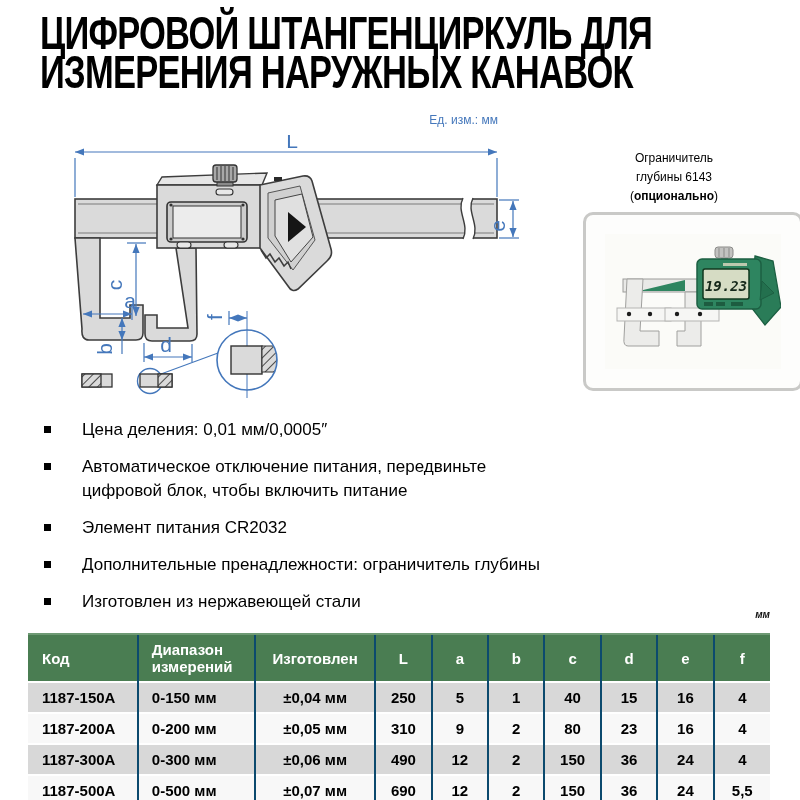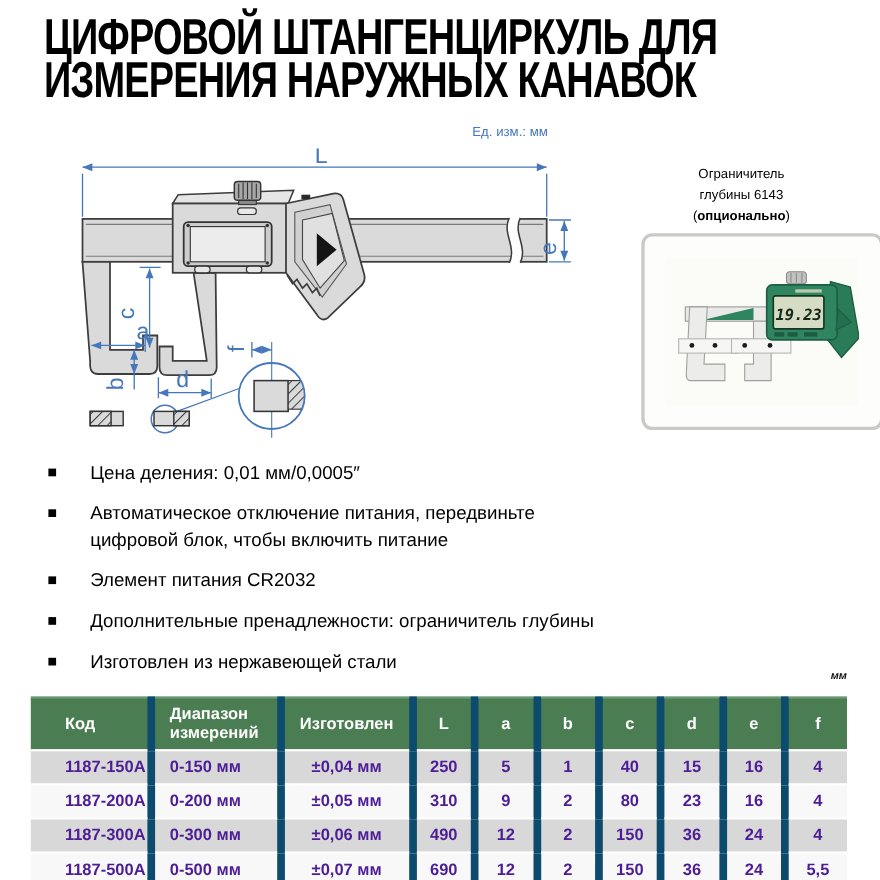--- a/index.html
+++ b/index.html
@@ -27,24 +27,24 @@
   .feature .sq{width:7px;height:7px;background:#000;margin-top:8px;flex:0 0 7px;}
   .feature .txt{margin-left:31px;font-size:17px;line-height:24px;color:#000;}
 
   
   .mm-label{left:690px;top:609px;width:80px;text-align:right;font-size:10px;
             font-weight:bold;font-style:italic;color:#111;}
   .spec-table-wrap{left:28px;top:633px;width:742px;}
   table.spec{border-collapse:collapse;width:742px;table-layout:fixed;}
   table.spec th{background:#4a7d52;color:#fff;font-size:15px;font-weight:bold;
                 height:44px;border-top:2px solid #6e9a74;vertical-align:middle;}
-  table.spec td{font-size:15px;font-weight:600;height:27px;color:#4c1d95;
+  table.spec td{font-size:15px;font-weight:600;height:27px;color:#000000;
                 border-top:2px solid #fff;vertical-align:middle;}
-  table.spec th+th, table.spec td+td{border-left:7px solid #0c4a6e;}
-  table.spec .l{text-align:left;padding-left:31px;}
+  table.spec th+th, table.spec td+td{border-left:2px solid #0c4a6e;}
+  table.spec .l{text-align:left;padding-left:14px;}
   table.spec .l2{text-align:left;padding-left:13px;}
   table.spec .c{text-align:center;}
   table.spec tr.odd td{background:#d8d8d8;}
   table.spec tr.even td{background:#f8f8f8;}
   table.spec td.code{font-weight:bold;}
 </style>
 </head>
 <body>
 
 <div class="abs title">

